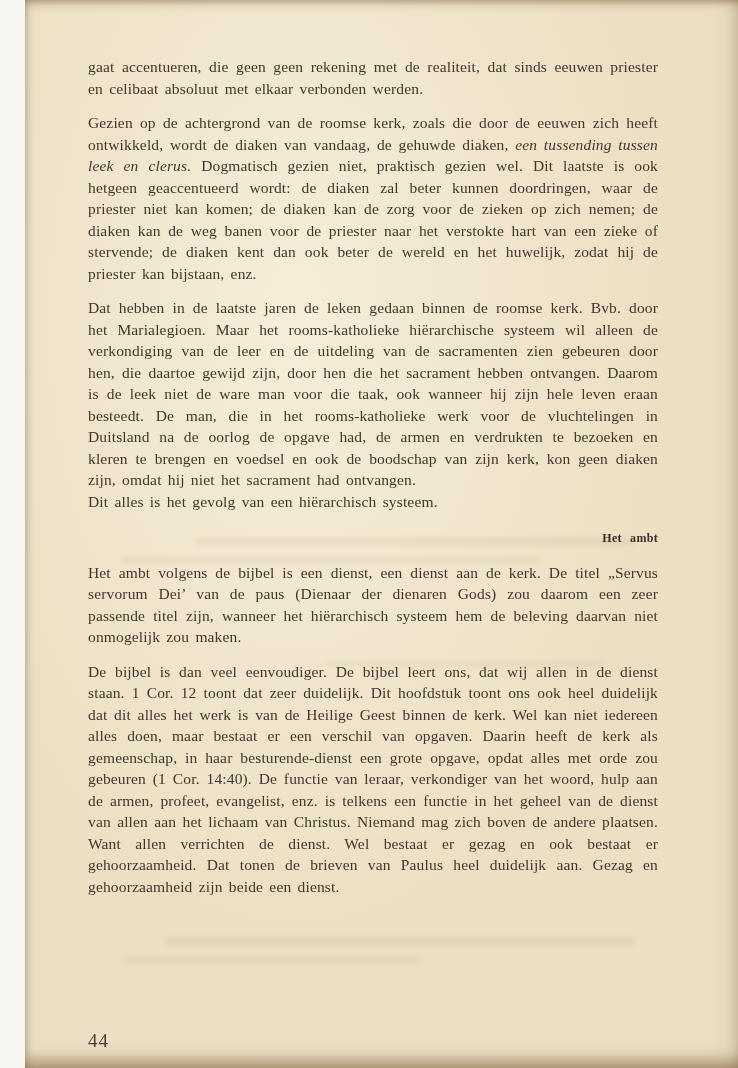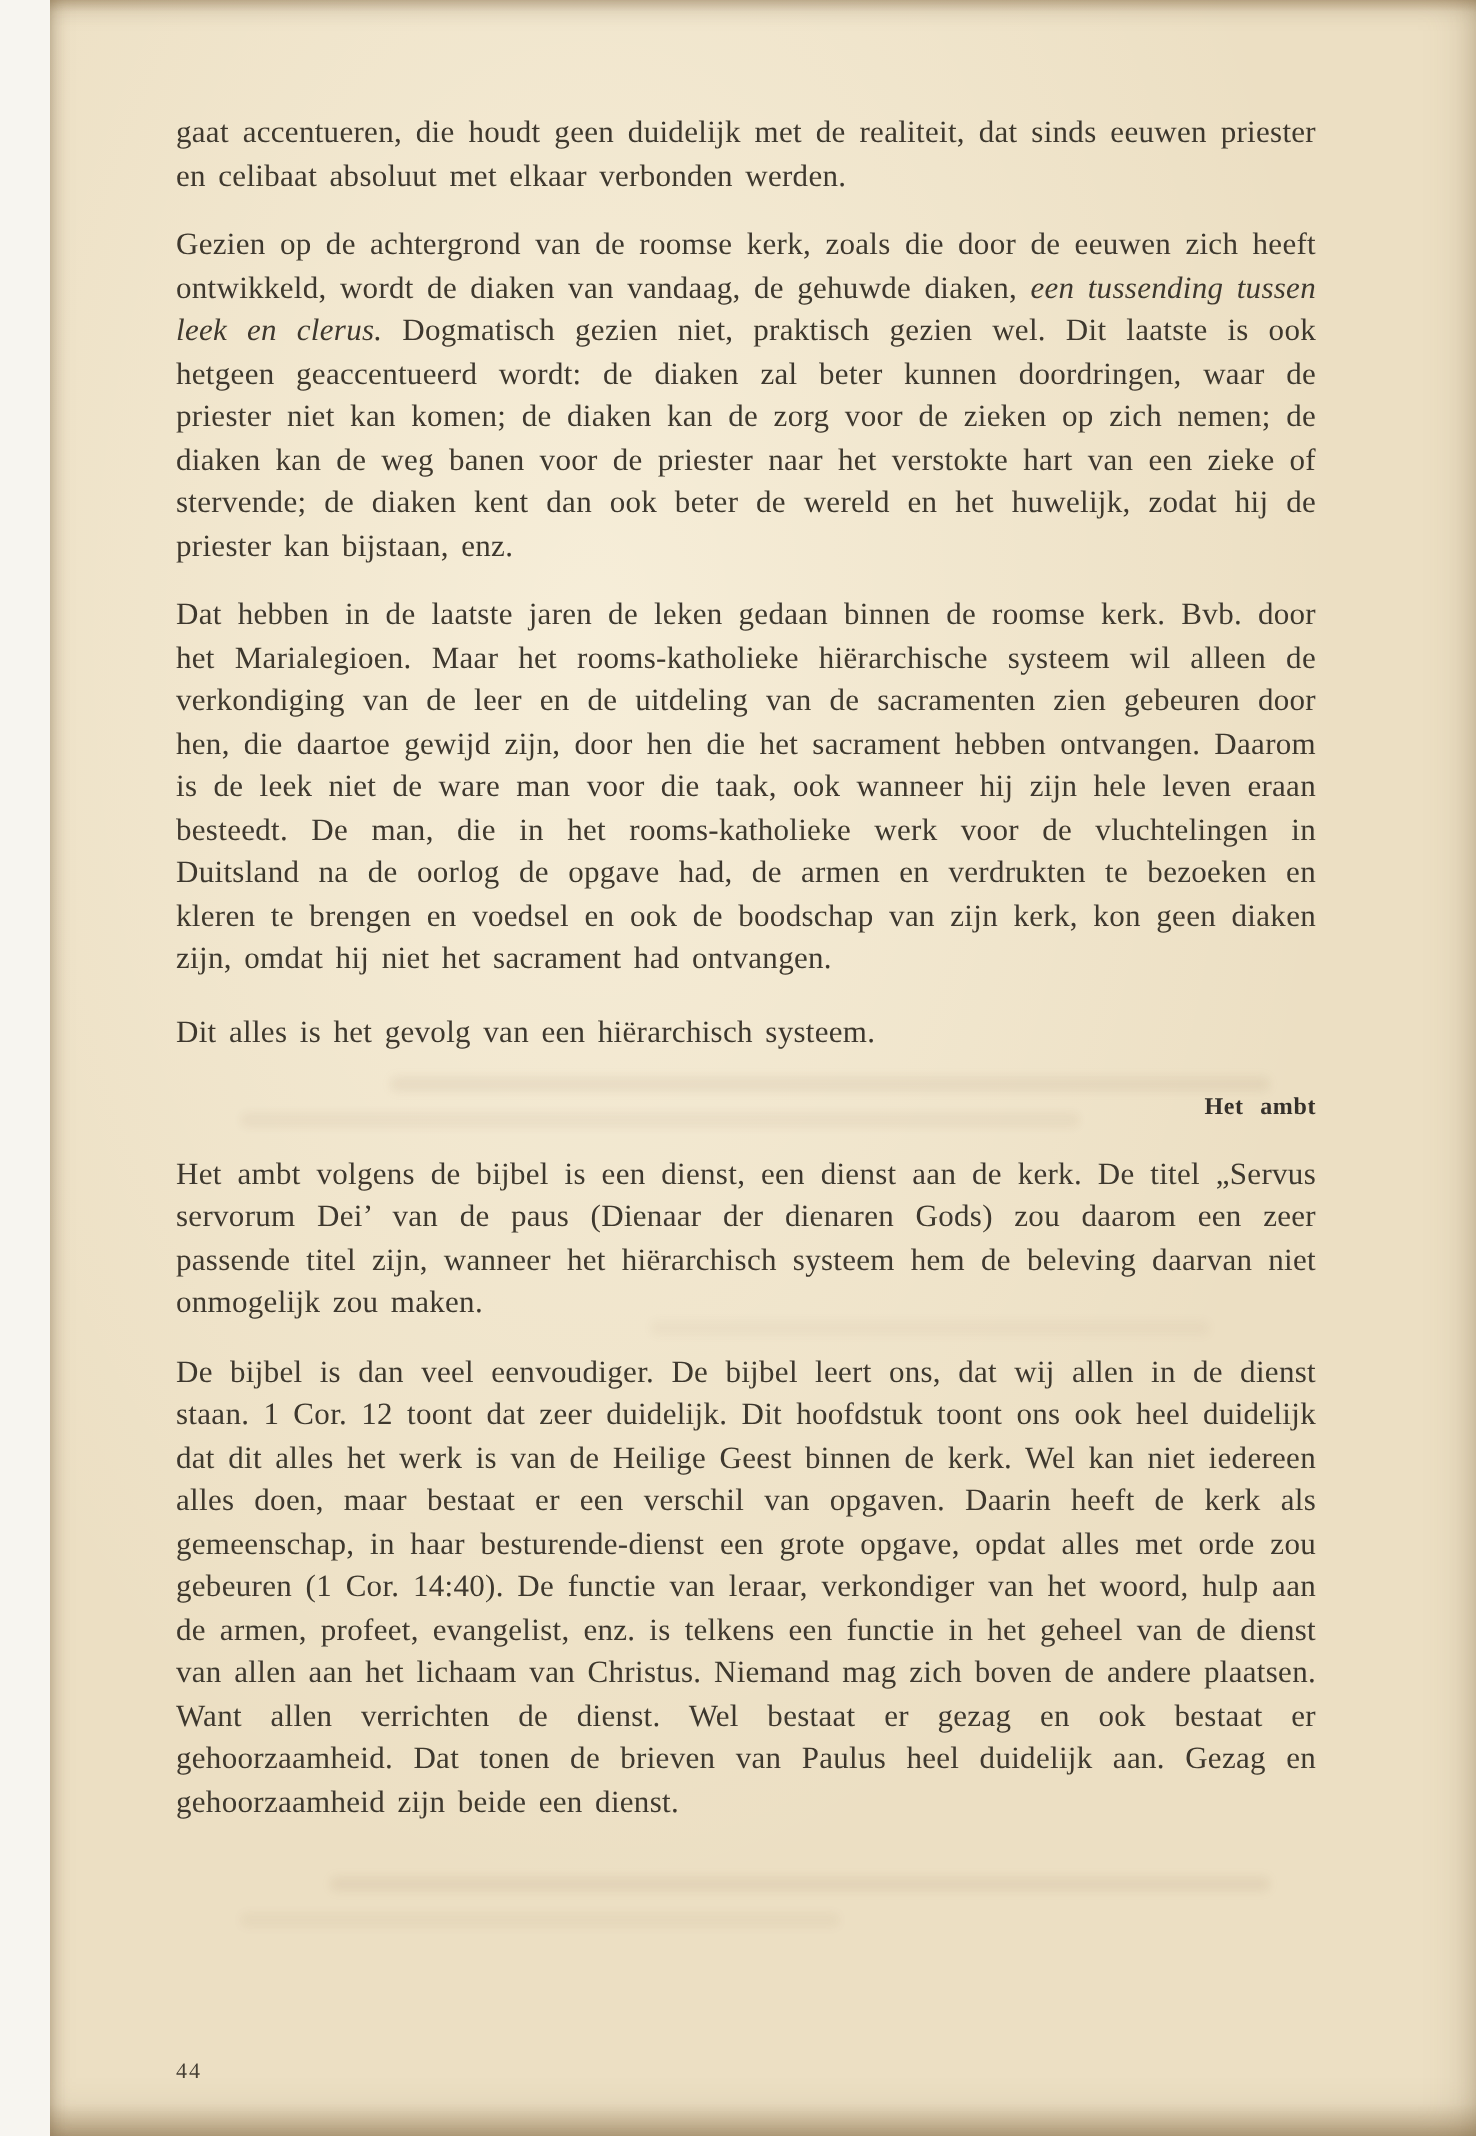--- a/index.html
+++ b/index.html
@@ -40,41 +40,41 @@
     font-size: 15.5px;
     line-height: 21.5px;
     text-align: justify;
     word-spacing: 2.2px;
     letter-spacing: 0.15px;
   }
   .text-block p {
     margin: 0 0 13px 0;
   }
   .text-block p.no-gap {
-    margin: 15px 0 13px 0;
+    margin: 0 0 13px 0;
     font-family: Liberation Serif, serif;
   }
   .text-block p.joined {
     margin: 0;
   }
   .section-heading {
     margin: 16px 0 12px 0;
     text-align: right;
     font-weight: bold;
     font-size: 12px;
     letter-spacing: 0.3px;
     word-spacing: 5px;
     color: #35302a;
   }
   .italic-phrase { font-style: italic; }
   .page-number {
     position: absolute;
     left: 63px;
     top: 1030px;
-    font-size: 11px;
+    font-size: 19px;
     color: #453f34;
     letter-spacing: 1px;
   }
   
   .bleed {
     position: absolute;
     background: rgba(140, 112, 74, 0.09);
     filter: blur(2.2px);
     border-radius: 4px;
     height: 8px;
@@ -93,21 +93,21 @@
   <div class="book-page">
 
     <span class="bleed b1"></span>
     <span class="bleed b2"></span>
     <span class="bleed b3"></span>
     <span class="bleed b4"></span>
     <span class="bleed b5"></span>
 
     <div class="text-block">
 
-      <p>gaat accentueren, die houdt geen duidelijk met de realiteit, dat sinds eeuwen priester en celibaat absoluut met elkaar verbonden werden.</p>
+      <p>gaat accentueren, die geen geen rekening met de realiteit, dat sinds eeuwen priester en celibaat absoluut met elkaar verbonden werden.</p>
 
       <p><span>Gezien op de achtergrond van de roomse kerk, zoals die door de eeuwen zich heeft ontwikkeld, wordt de diaken van vandaag, de gehuwde diaken, </span><em class="italic-phrase">een tussending tussen leek en clerus.</em><span> Dogmatisch gezien niet, praktisch gezien wel. Dit laatste is ook hetgeen geaccentueerd wordt: de diaken zal beter kunnen doordringen, waar de priester niet kan komen; de diaken kan de zorg voor de zieken op zich nemen; de diaken kan de weg banen voor de priester naar het verstokte hart van een zieke of stervende; de diaken kent dan ook beter de wereld en het huwelijk, zodat hij de priester kan bijstaan, enz.</span></p>
 
       <p class="joined">Dat hebben in de laatste jaren de leken gedaan binnen de roomse kerk. Bvb. door het Marialegioen. Maar het rooms-katholieke hiërarchische systeem wil alleen de verkondiging van de leer en de uitdeling van de sacramenten zien gebeuren door hen, die daartoe gewijd zijn, door hen die het sacrament hebben ontvangen. Daarom is de leek niet de ware man voor die taak, ook wanneer hij zijn hele leven eraan besteedt. De man, die in het rooms-katholieke werk voor de vluchtelingen in Duitsland na de oorlog de opgave had, de armen en verdrukten te bezoeken en kleren te brengen en voedsel en ook de boodschap van zijn kerk, kon geen diaken zijn, omdat hij niet het sacrament had ontvangen.</p>
       <p class="no-gap">Dit alles is het gevolg van een hiërarchisch systeem.</p>
 
       <h3 class="section-heading">Het ambt</h3>
 
       <p>Het ambt volgens de bijbel is een dienst, een dienst aan de kerk. De titel „Servus servorum Dei’ van de paus (Dienaar der dienaren Gods) zou daarom een zeer passende titel zijn, wanneer het hiërarchisch systeem hem de beleving daarvan niet onmogelijk zou maken.</p>
 

